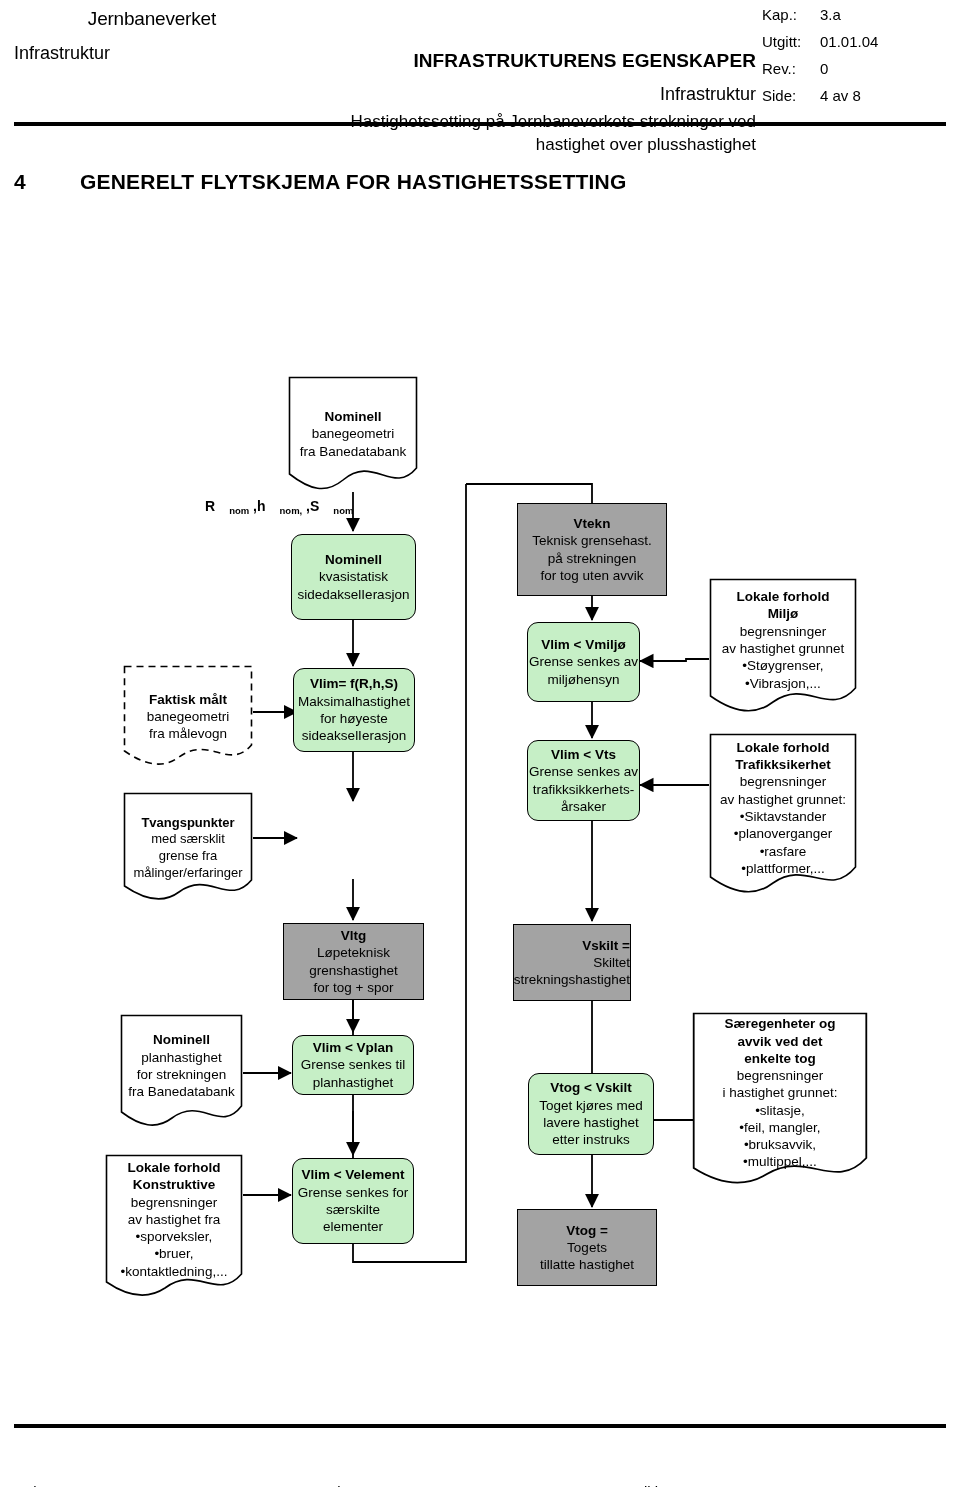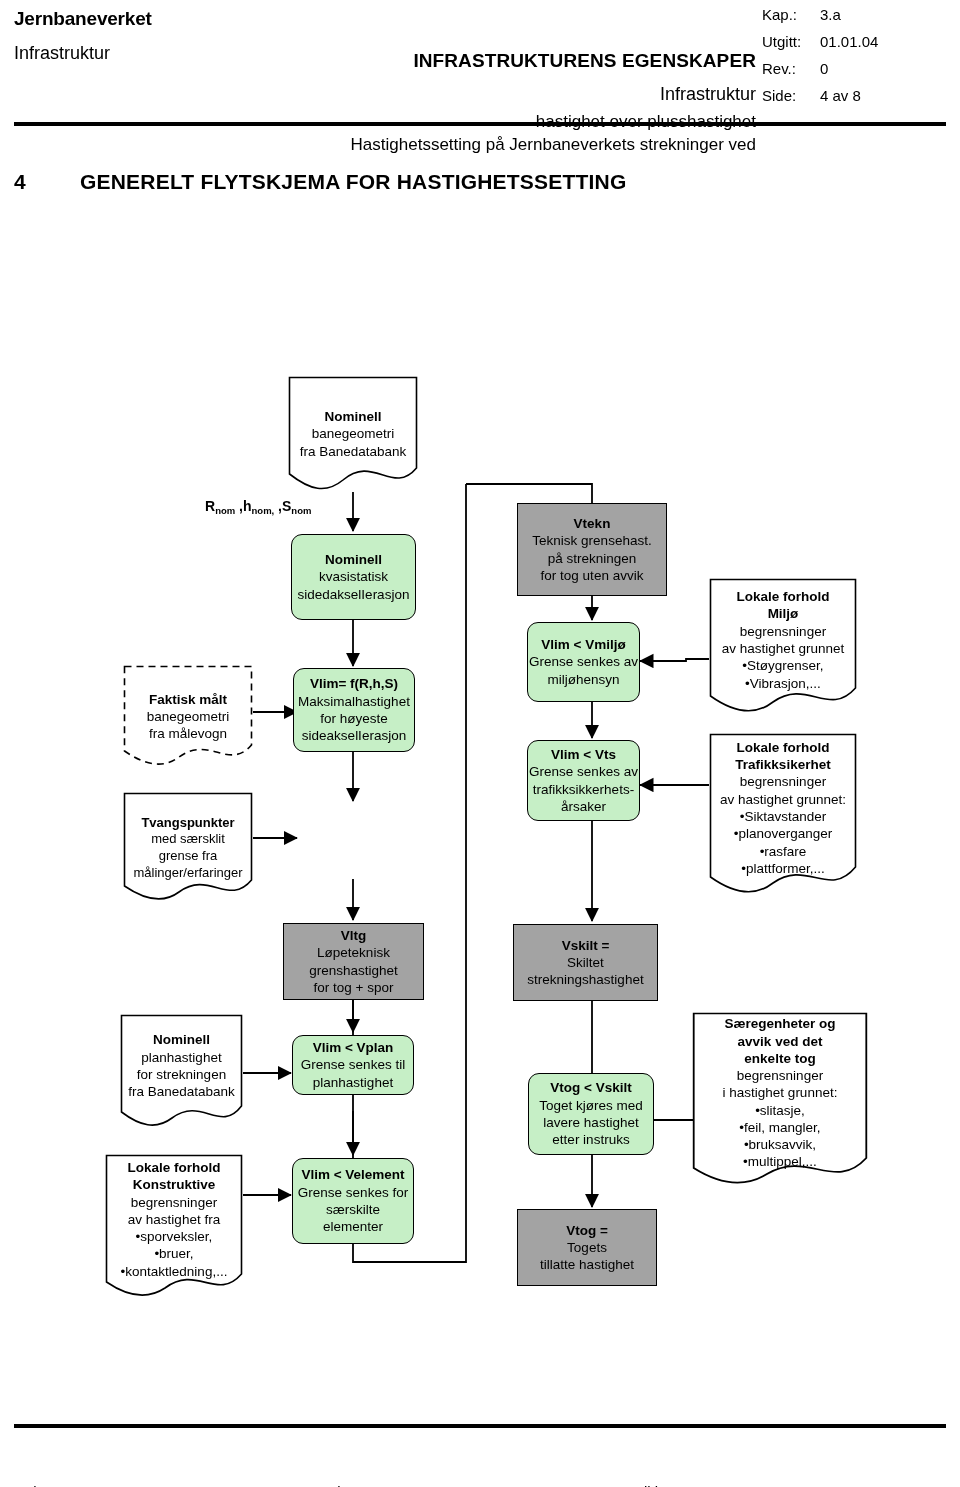--- a/index.html
+++ b/index.html
@@ -8,21 +8,21 @@
     background:#ffffff;
     font-family:"Liberation Sans", sans-serif;
     color:#000;
     position:relative;
     overflow:hidden;
   }
   
   .header{position:absolute;left:14px;top:6px;width:932px;height:112px;}
   .hdr-grid{display:grid;grid-template-columns:202px 540px 190px;width:932px;}
   .hdr-left{padding-top:2px;}
-  .org{font-size:19px;font-weight:bold;letter-spacing:-.2px;}
+  .org{font-size:19px;font-weight:normal;letter-spacing:-.2px;text-align:right;}
   .orgsub{font-size:18px;margin-top:13px;}
   .hdr-mid{text-align:right;margin-top:44px;}
   .doc-title{font-size:19px;font-weight:bold;letter-spacing:.1px;}
   .doc-sub1{font-size:18px;margin-top:12px;}
   .doc-sub2{font-size:17px;margin-top:6px;line-height:1.35;}
   .hdr-right{font-size:15px;padding-left:6px;}
   .hdr-right .row{display:flex;margin-bottom:10px;}
   .hdr-right .k{width:58px;}
   .hdr-right .v{}
   .hdr-rule{position:absolute;left:14px;top:122px;width:932px;height:0;
@@ -38,21 +38,21 @@
         align-items:center;justify-content:center;text-align:center;
         font-size:13.5px;line-height:1.28;}
   .node .t{font-weight:bold;}
   .rect{border:1.5px solid #000;background:#a3a3a3;}
   .green{border:1.5px solid #000;background:#c6efc6;border-radius:11px;}
   
   .docshape{background:transparent;border:none;}
   .docshape .inner{position:relative;z-index:2;width:100%;padding:0 6px;box-sizing:border-box;}
   .docshape svg{position:absolute;left:0;top:0;width:100%;height:100%;z-index:1;}
   .lbl{position:absolute;font-size:14px;font-weight:bold;}
-  .lbl sub{font-size:9.5px;font-weight:bold;vertical-align:baseline;position:relative;top:3px;}
+  .lbl sub{font-size:9.5px;font-weight:bold;vertical-align:baseline;position:relative;top:3px;margin-left:14px;}
   
   .foot-rule{position:absolute;left:14px;top:1424px;width:932px;height:0;
              border-top:3px solid #000;border-bottom:1px solid #000;}
   .footer{position:absolute;left:14px;top:1483px;width:932px;font-size:15px;
           display:grid;grid-template-columns:300px 305px auto;}
   .footer .cell{display:flex;}
   .footer .k{margin-right:12px;}
 </style>
 </head>
 <body>
@@ -60,22 +60,22 @@
 <div class="header">
   <div class="hdr-grid">
     <div class="hdr-left">
       <div class="org">Jernbaneverket</div>
       <div class="orgsub">Infrastruktur</div>
     </div>
     <div class="hdr-mid">
       <div class="doc-title">INFRASTRUKTURENS EGENSKAPER</div>
       <div class="doc-sub1">Infrastruktur</div>
       <div class="doc-sub2">
+        <div>Hastighetssetting på Jernbaneverkets strekninger ved</div>
         <div>hastighet over plusshastighet</div>
-        <div>Hastighetssetting på Jernbaneverkets strekninger ved</div>
       </div>
     </div>
     <div class="hdr-right">
       <div class="row">
         <span class="k">Kap.:</span>
         <span class="v">3.a</span>
       </div>
       <div class="row">
         <span class="k">Utgitt:</span>
         <span class="v">01.01.04</span>
@@ -249,21 +249,21 @@
     </div>
   </div>
 
   <div class="node rect" style="left:283px;top:923px;width:141px;height:77px;">
     <div class="t">Vltg</div>
     <div>Løpeteknisk</div>
     <div>grenshastighet</div>
     <div>for tog + spor</div>
   </div>
 
-  <div class="node rect" style="left:513px;top:924px;width:145px;height:77px;">
+  <div class="node rect" style="left:513px;top:924px;width:118px;height:77px;align-items:flex-end;">
     <div class="t">Vskilt =</div>
     <div>Skiltet</div>
     <div>strekningshastighet</div>
   </div>
 
   <div class="node docshape" style="left:120px;top:1014px;width:123px;height:118px;">
     <svg viewBox="0 0 123 118" preserveAspectRatio="none">
       <path d="M1.5,1.5 H121.5 V92 C100,120 82,82 52,104 C36,116 20,112 1.5,98 Z" fill="#ffffff" stroke="#000" stroke-width="1.6"></path>
     </svg>
     <div class="inner" style="padding-bottom:14px;">

